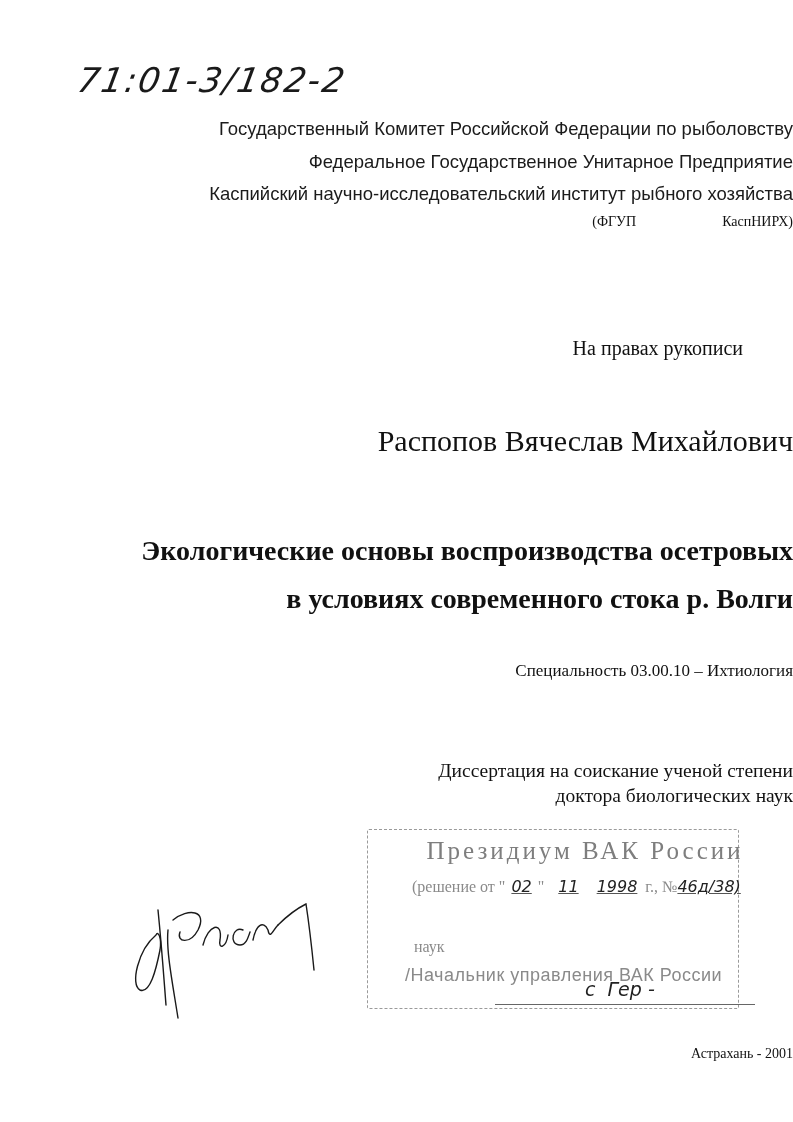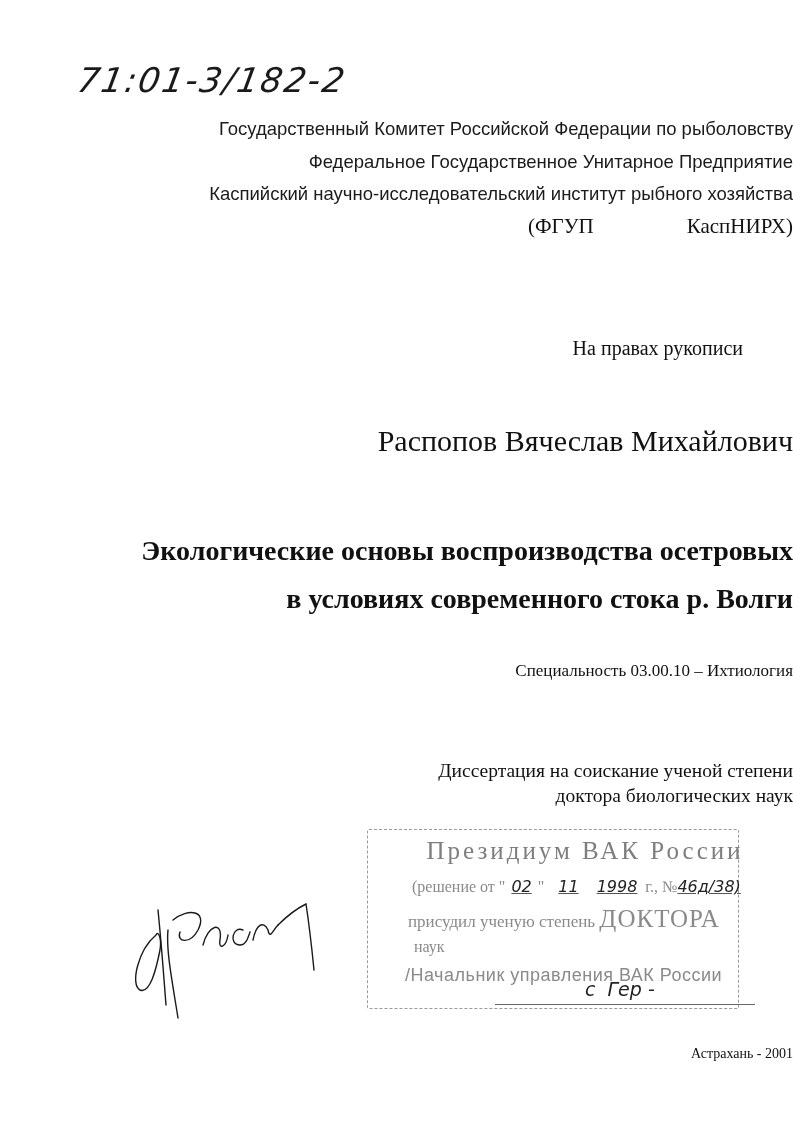--- a/index.html
+++ b/index.html
@@ -3,21 +3,21 @@
   <meta charset="utf-8">
   <style>
     html, body { margin: 0; padding: 0; background: #ffffff; }
     body { width: 793px; height: 1122px; position: relative; overflow: hidden; color: #111; }
     .abs { position: absolute; }
     .center { left: 0; width: 793px; text-align: right; }
     .hand { font-family: "DejaVu Sans", sans-serif; font-style: italic; color: #1a1a1a; }
     .archive { left: 78px; top: 60px; font-size: 34px; letter-spacing: 2px; transform: skewX(-10deg); font-weight: 300; }
     .org { font-family: "Liberation Sans", sans-serif; font-size: 18.5px; color: #1b1b1b; }
     .serif { font-family: "Liberation Serif", serif; }
-    .abbr { font-size: 21px; word-spacing: 18px; }
+    .abbr { font-size: 14px; word-spacing: 18px; }
     .rights { right: 50px; top: 337px; font-size: 20px; }
     .author { top: 424px; font-size: 30px; }
     .title { font-family: "Liberation Serif", serif; font-weight: bold; font-size: 28px; }
     .spec { top: 661px; font-size: 17px; }
     .diss { font-size: 19.5px; }
     .stamp { left: 367px; top: 829px; width: 370px; height: 178px;
              border: 1px dashed #9a9a9a; border-radius: 2px; }
     .stamp-line { position: absolute; left: 0; width: 370px; white-space: nowrap; color: #8a8a8a; font-family: "Liberation Serif", serif; margin-left: 32px; }
     .stamp .s1 { top: 7px; font-size: 25px; letter-spacing: 3px; text-align: center; color: #7e7e7e; }
     .stamp .s2 { top: 47px; left: 12px; font-size: 16px; }
@@ -69,24 +69,20 @@
 </div>
 
 <div class="abs stamp">
   <div class="stamp-line s1">Президиум ВАК России</div>
   <div class="stamp-line s2">
     <span>(решение от "</span><span class="fill" style="padding:0 6px;">02</span><span>"</span>
     <span class="fill" style="padding:0 10px;">11</span>
     <span class="fill" style="padding:0 4px;">1998</span>
     <span>г., №</span><span class="fill">46д/38)</span>
   </div>
-  <div class="stamp-line s3">
-    <span>присудил ученую степень</span>
-    <span class="big">ДОКТОРА</span>
-  </div>
   <div class="stamp-line s4">
     <span>наук</span>
   </div>
   <div class="stamp-line s5">/Начальник управления ВАК России</div>
   <div class="stamp-line s6">
     <span class="blank" style="width:260px; margin-left:95px; position:relative; height:20px;">
       <span class="fill" style="position:absolute; left:90px; top:-6px; font-size:19px; text-decoration:none; white-space:pre;">с  Гер -</span>
     </span>
   </div>
 </div>

